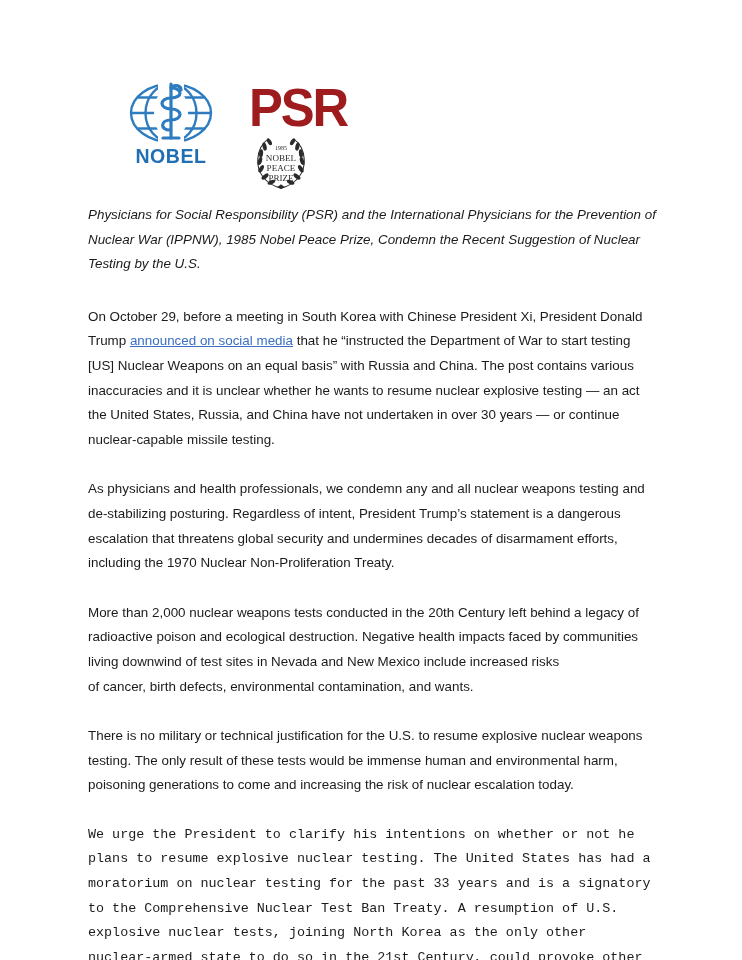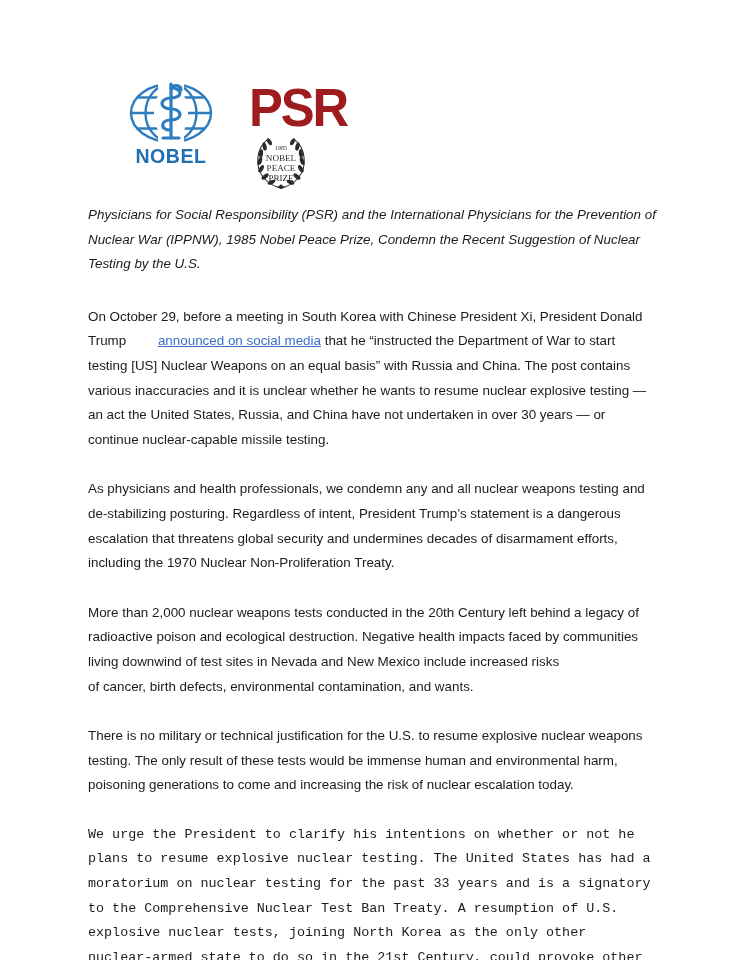--- a/index.html
+++ b/index.html
@@ -127,21 +127,20 @@
   }
   p.lede {
     font-style: italic;
     margin-bottom: 28px;
   }
   p:last-child { margin-bottom: 17px; font-family: Liberation Mono, monospace; }
 
   a.inline-link {
     color: #3A6FC4;
     text-decoration: underline;
-    margin-left: 28px;
   }
 </style>
 </head>
 <body>
 
 <div class="page">
 
   <div class="logo-band">
 
     <div class="ippnw-lockup">

